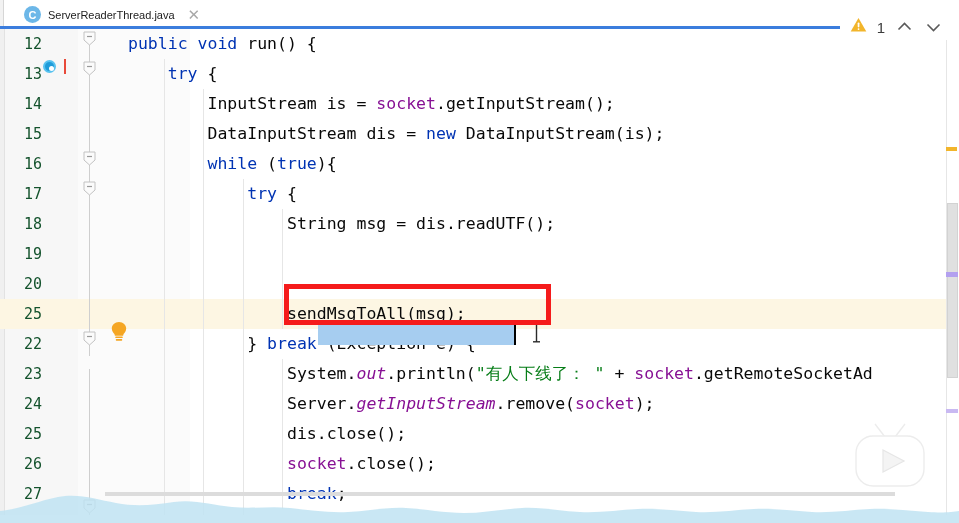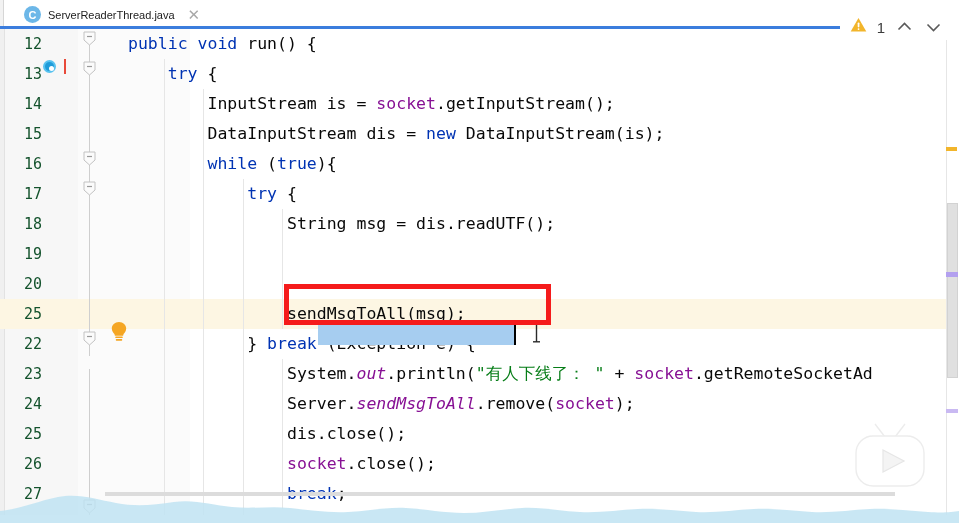--- a/index.html
+++ b/index.html
@@ -428,21 +428,21 @@
           <div class="iguide" style="left: 242.8px;"></div>
           <div class="iguide" style="left: 282.4px;"></div>
           <div class="code"><span>                System.</span><span class="fld">out</span><span>.println(</span><span class="str">"有人下线了： "</span><span> + </span><span class="var">socket</span><span>.getRemoteSocketAd</span></div>
         </div>
         <div class="row">
           <div class="lineno">24</div>
           <div class="iguide" style="left: 163.6px;"></div>
           <div class="iguide" style="left: 203.2px;"></div>
           <div class="iguide" style="left: 242.8px;"></div>
           <div class="iguide" style="left: 282.4px;"></div>
-          <div class="code"><span>                Server.</span><span class="fld">sendMsgToAll</span><span>.remove(</span><span class="var">socket</span><span>);</span></div>
+          <div class="code"><span>                Server.</span><span class="fld">getInputStream</span><span>.remove(</span><span class="var">socket</span><span>);</span></div>
         </div>
         <div class="row">
           <div class="lineno">25</div>
           <div class="iguide" style="left: 163.6px;"></div>
           <div class="iguide" style="left: 203.2px;"></div>
           <div class="iguide" style="left: 242.8px;"></div>
           <div class="iguide" style="left: 282.4px;"></div>
           <div class="code"><span>                dis.close();</span></div>
         </div>
         <div class="row">

